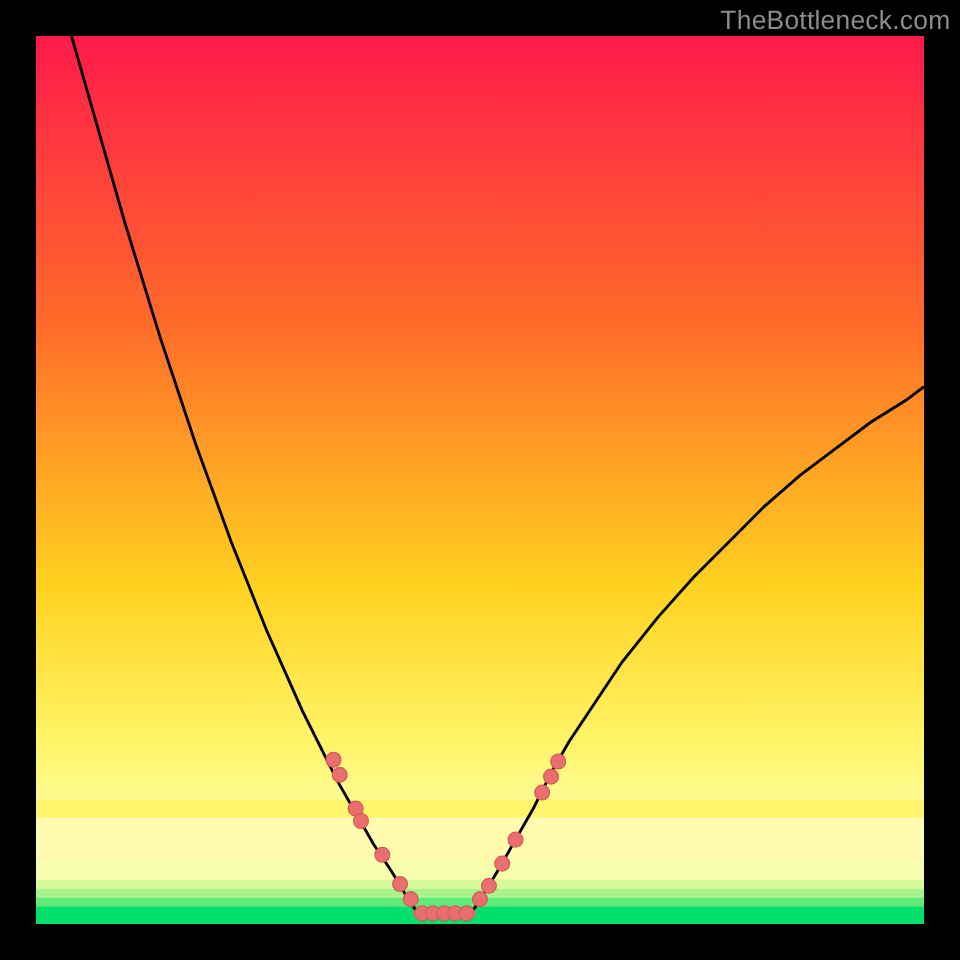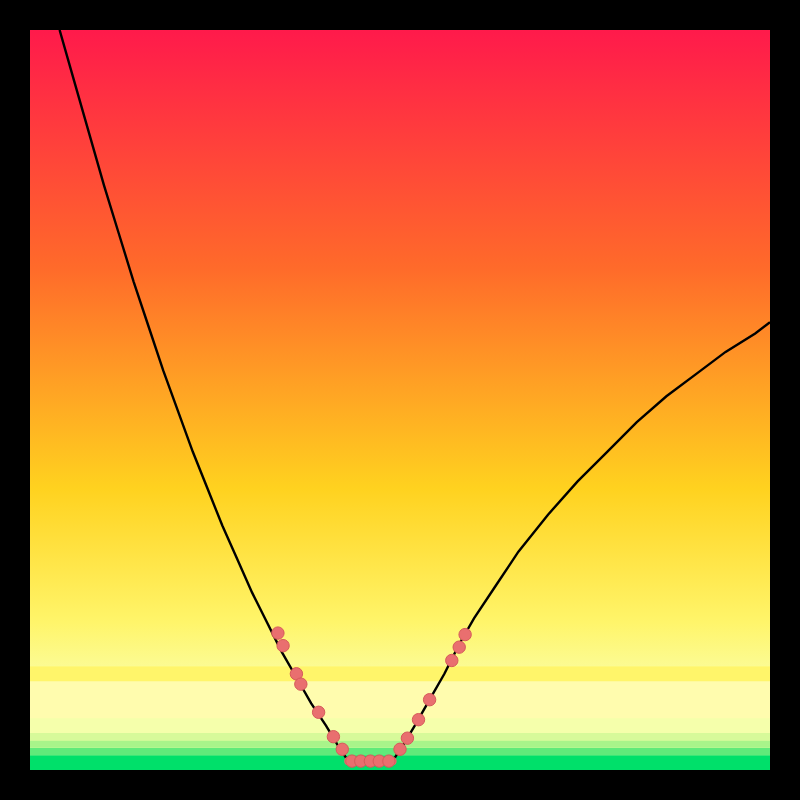--- a/index.html
+++ b/index.html
@@ -31,20 +31,21 @@
     font-size: 22px;
     color: #8c8c8c;
     letter-spacing: 0.2px;
     user-select: none;
   }
 </style>
 </head>
 <body>
 
 <div class="stage">
+  <div class="watermark">TheBottleneck.com</div>
   <svg class="plot" viewBox="0 0 740 740" preserveAspectRatio="none">
     <defs>
       <linearGradient id="bg-grad" x1="0" y1="0" x2="0" y2="1">
         <stop id="g0" offset="0%" stop-color="#ff1a4b"></stop>
         <stop id="g1" offset="32%" stop-color="#ff6a2a"></stop>
         <stop id="g2" offset="62%" stop-color="#ffd21f"></stop>
         <stop id="g3" offset="80%" stop-color="#fff56a"></stop>
         <stop id="g4" offset="90%" stop-color="#f9ffad"></stop>
       </linearGradient>
     </defs>

